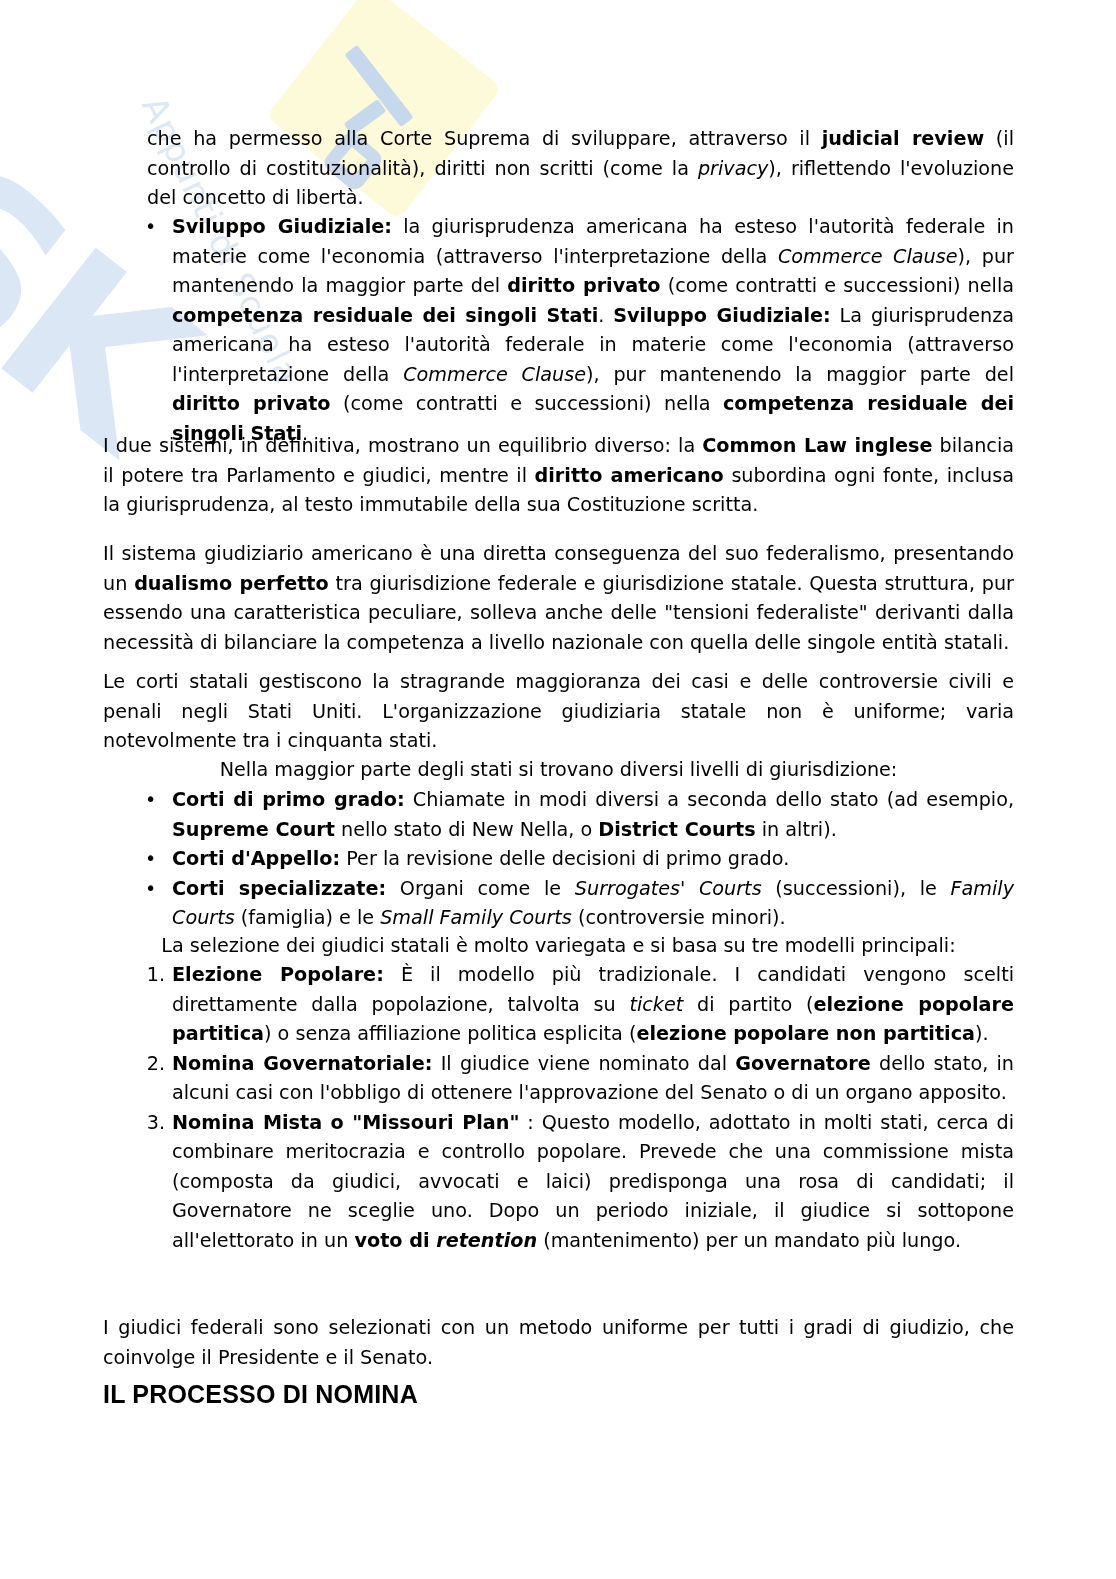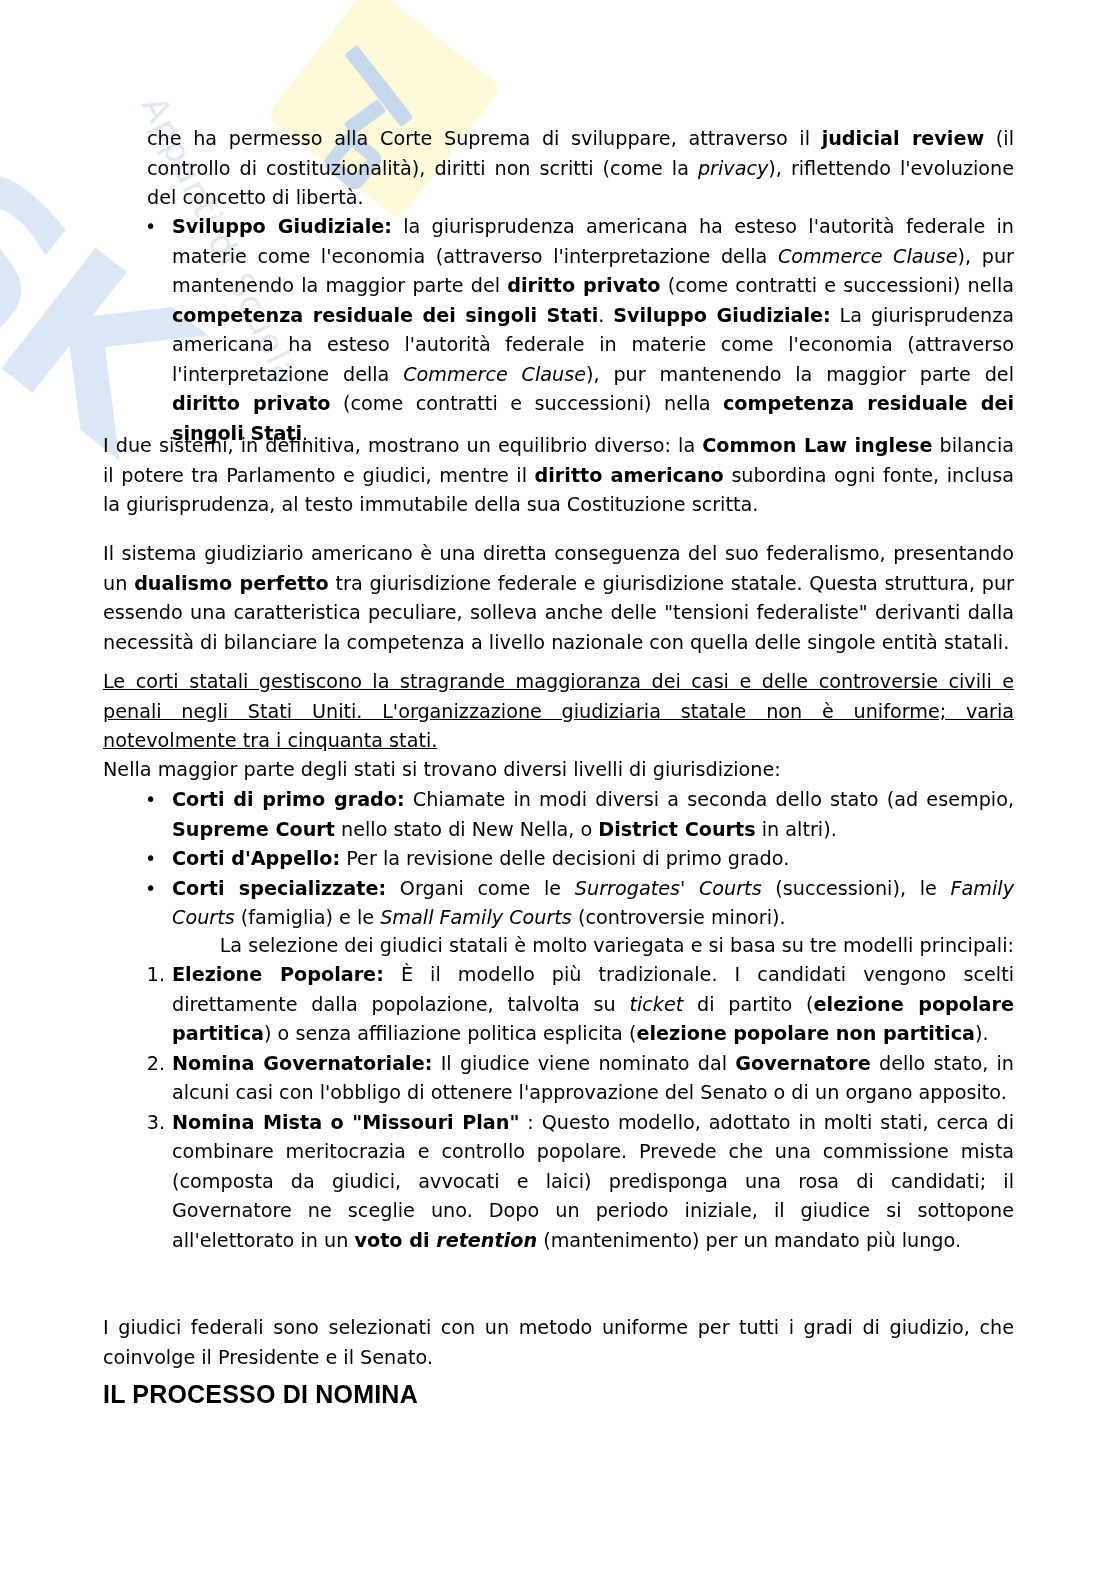--- a/index.html
+++ b/index.html
@@ -187,44 +187,44 @@
   </div>
 
   <div class="body-block" style="top:431px;">
     <p class="para"><span>I due sistemi, in definitiva, mostrano un equilibrio diverso: la </span><b>Common Law inglese</b><span> bilancia il potere tra Parlamento e giudici, mentre il </span><b>diritto americano</b><span> subordina ogni fonte, inclusa la giurisprudenza, al testo immutabile della sua Costituzione scritta.</span></p>
   </div>
 
   <div class="body-block" style="top:539px;">
     <p class="para"><span>Il sistema giudiziario americano è una diretta conseguenza del suo federalismo, presentando un </span><b>dualismo perfetto</b><span> tra giurisdizione federale e giurisdizione statale. Questa struttura, pur essendo una caratteristica peculiare, solleva anche delle "tensioni federaliste" derivanti dalla necessità di bilanciare la competenza a livello nazionale con quella delle singole entità statali.</span></p>
   </div>
 
-  <div class="body-block" style="top:667px;text-decoration:underline;">
+  <div class="body-block" style="top:667px;">
     <p class="para">Le corti statali gestiscono la stragrande maggioranza dei casi e delle controversie civili e penali negli Stati Uniti. L'organizzazione giudiziaria statale non è uniforme; varia notevolmente tra i cinquanta stati.</p>
   </div>
 
   <div class="body-block" style="top:755px;">
-    <p class="para" style="text-align:left;">Nella maggior parte degli stati si trovano diversi livelli di giurisdizione:</p>
+    <p class="para" style="text-align:center;">Nella maggior parte degli stati si trovano diversi livelli di giurisdizione:</p>
   </div>
 
   <div class="body-block" style="top:785px;">
     <ul class="bullets">
       <li>
         <span class="bullet-mark">•</span><b>Corti di primo grado:</b><span> Chiamate in modi diversi a seconda dello stato (ad esempio, </span><b>Supreme Court</b><span> nello stato di New Nella, o </span><b>District Courts</b><span> in altri).</span>
       </li>
       <li style="text-align:left;">
         <span class="bullet-mark">•</span><b>Corti d'Appello:</b><span> Per la revisione delle decisioni di primo grado.</span>
       </li>
       <li>
         <span class="bullet-mark">•</span><b>Corti specializzate:</b><span> Organi come le </span><i>Surrogates' Courts</i><span> (successioni), le </span><i>Family Courts</i><span> (famiglia) e le </span><i>Small Family Courts</i><span> (controversie minori).</span>
       </li>
     </ul>
   </div>
 
   <div class="body-block" style="top:931px;">
-    <p class="para" style="text-align:right;">La selezione dei giudici statali è molto variegata e si basa su tre modelli principali:</p>
+    <p class="para" style="text-align:center;">La selezione dei giudici statali è molto variegata e si basa su tre modelli principali:</p>
   </div>
 
   <div class="body-block" style="top:960px;">
     <ol class="numbers">
       <li>
         <span class="num-mark">1.</span><b>Elezione Popolare:</b><span> È il modello più tradizionale. I candidati vengono scelti direttamente dalla popolazione, talvolta su </span><i>ticket</i><span> di partito (</span><b>elezione popolare partitica</b><span>) o senza affiliazione politica esplicita (</span><b>elezione popolare non partitica</b><span>).</span>
       </li>
       <li>
         <span class="num-mark">2.</span><b>Nomina Governatoriale:</b><span> Il giudice viene nominato dal </span><b>Governatore</b><span> dello stato, in alcuni casi con l'obbligo di ottenere l'approvazione del Senato o di un organo apposito.</span>
       </li>

